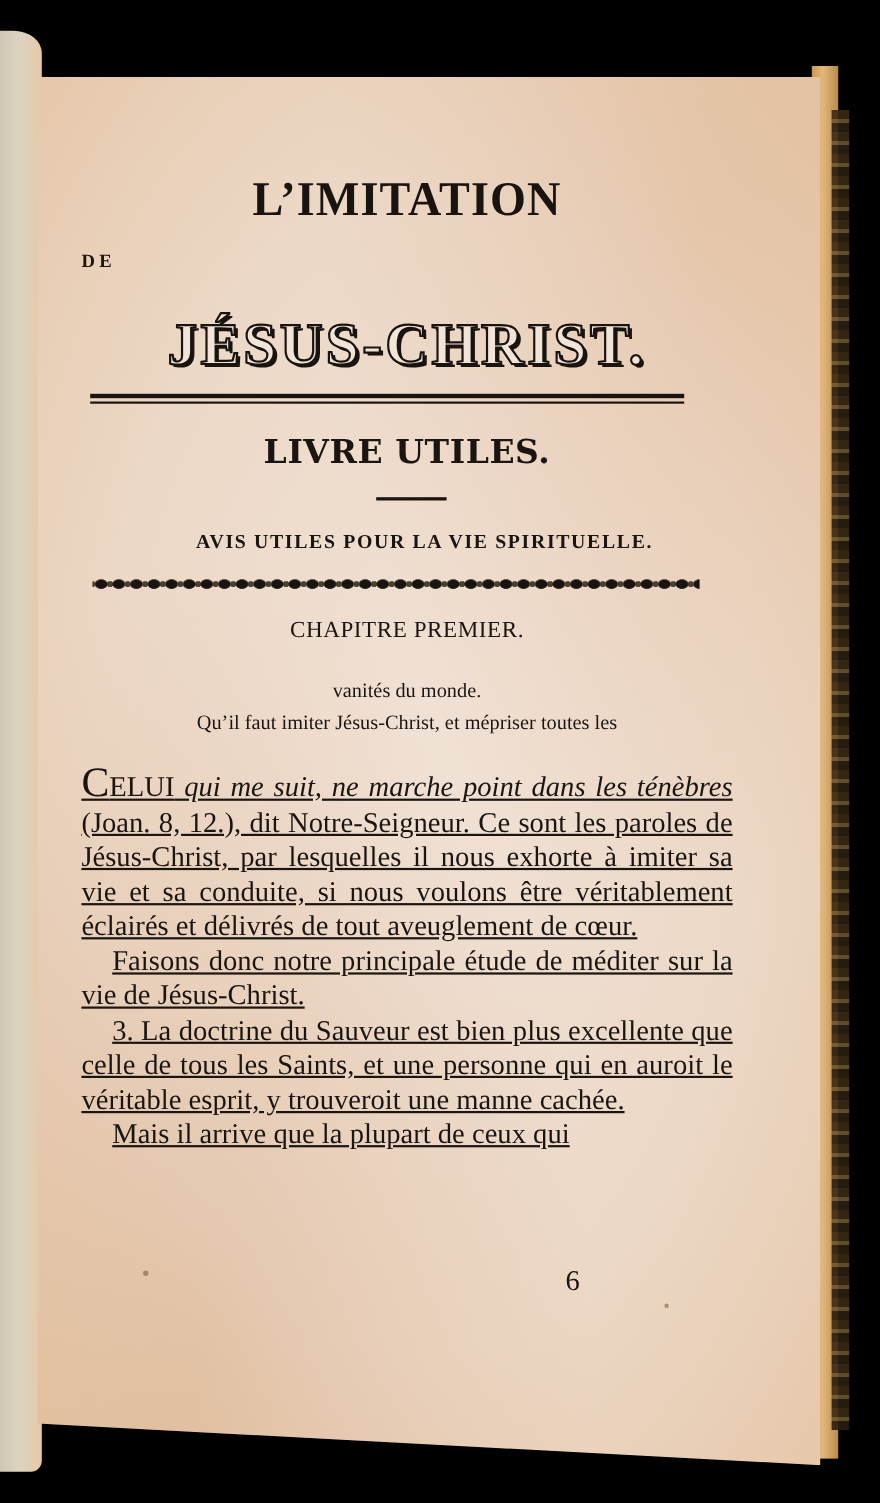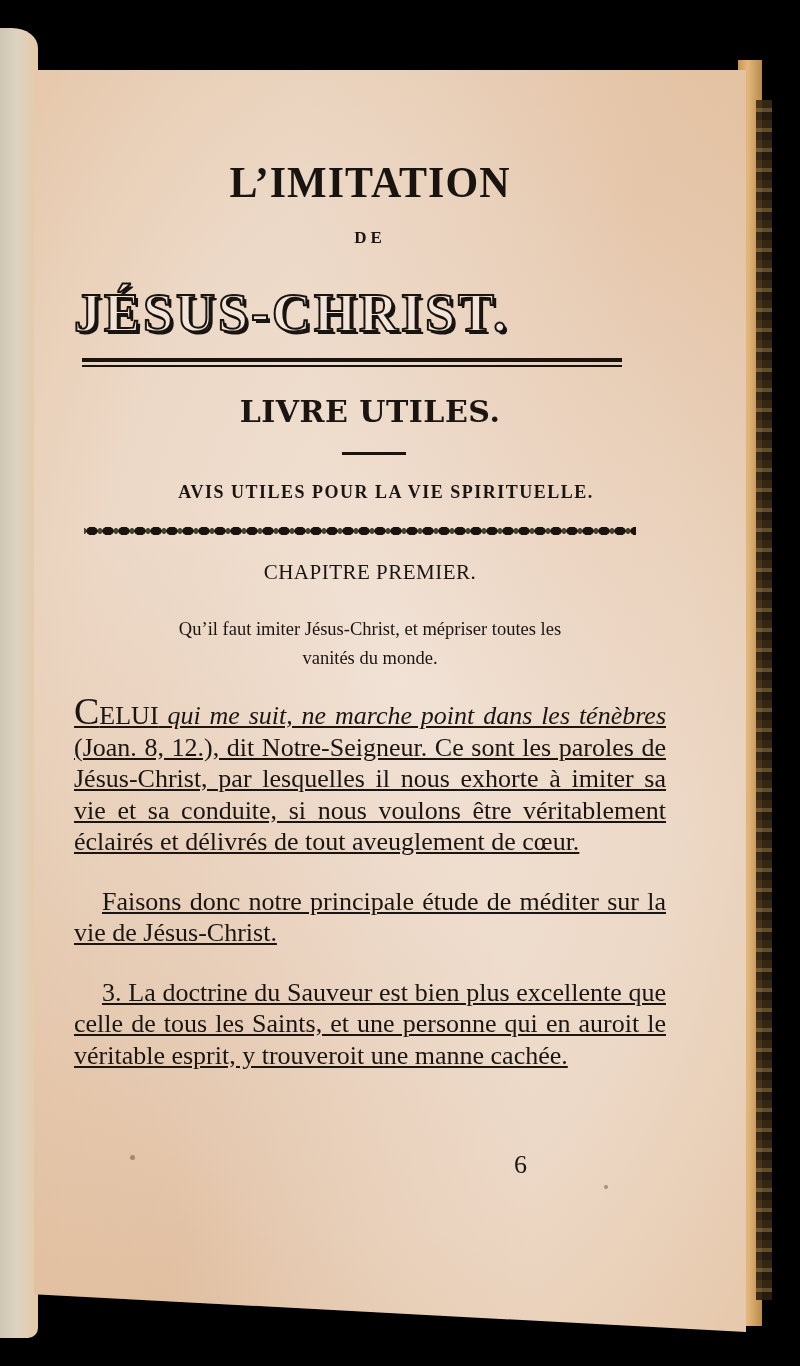--- a/index.html
+++ b/index.html
@@ -30,25 +30,25 @@
       radial-gradient(ellipse at 50% 50%, #f1e2d6 0%, #ecd8c6 60%, #e6c8ab 100%);
     clip-path: polygon(0 0, 100% -1%, 100% 100%, 0 97%);
   }
   .content { position: absolute; left: 40px; top: 0; width: 592px; color: #1b1512; }
   .title-1 {
     position: absolute; top: 88px; left: 0; width: 100%; text-align: center;
     font-family: "Liberation Serif", serif; font-weight: 700; font-size: 42px; letter-spacing: 1px;
     color: #1a1410; transform: scaleY(1.05);
   }
   .title-de {
-    position: absolute; top: 158px; left: 0; width: 100%; text-align: center;
+    position: absolute; top: 158px; left: 0; width: 100%; text-align: left;
     font-weight: 700; font-size: 17px; letter-spacing: 4px;
   }
   .title-2 {
-    position: absolute; top: 212px; left: 0; width: 100%; text-align: left;
+    position: absolute; top: 212px; left: 0; width: 100%; text-align: center;
     font-family: "Liberation Serif", serif; font-weight: 700; font-size: 54px; letter-spacing: 3px;
     color: #f2e4d8;
     -webkit-text-stroke: 2px #1a1410;
     text-shadow: 3px 3px 0 #1a1410;
   }
   .double-rule { position: absolute; top: 288px; left: 8px; width: 540px; }
   .double-rule .a { height: 4px; background: #1a1410; }
   .double-rule .b { height: 2px; background: #1a1410; margin-top: 3px; }
   .livre {
     position: absolute; top: 324px; left: 0; width: 100%; text-align: center;
@@ -71,21 +71,21 @@
   }
   .summary {
     position: absolute; top: 545px; left: 0; width: 100%; text-align: center;
     font-size: 18.5px; line-height: 29px;
   }
   .body-text {
     position: absolute; top: 630px; left: 0; width: 100%;
     font-size: 26px; line-height: 31.5px; text-align: justify;
   }
   .body-text p { margin: 0; text-decoration: underline; }
-  .body-text .indent { text-indent: 28px; margin-top: 28px; }
+  .body-text .indent { text-indent: 28px; }
   .dropcap { font-size: 38px; line-height: 0; }
   .smallcaps { font-variant: small-caps; }
   .pageno {
     position: absolute; top: 1080px; left: 440px; font-size: 26px;
   }
   .spot { position: absolute; border-radius: 50%; background: rgba(120,70,40,0.5); }
 </style>
 </head>
 <body>
 
@@ -101,25 +101,26 @@
     <div class="double-rule">
         <div class="a"></div>
         <div class="b"></div>
       </div>
     <div class="livre">LIVRE UTILES.</div>
     <div class="short-rule"></div>
     <div class="avis">AVIS UTILES POUR LA VIE SPIRITUELLE.</div>
     <div class="beads"></div>
     <div class="chapitre">CHAPITRE PREMIER.</div>
     <div class="summary">
+      <div>vanités du monde.</div>
       <div>Qu’il faut imiter Jésus-Christ, et mépriser toutes les</div>
-      <div>vanités du monde.</div>
     </div>
     <div class="body-text">
       <p><span class="dropcap">C</span><span class="smallcaps">ELUI</span><i> qui me suit, ne marche point dans les ténèbres</i><span> (Joan. 8, 12.), dit Notre-Seigneur. Ce sont les paroles de Jésus-Christ, par lesquelles il nous exhorte à imiter sa vie et sa conduite, si nous voulons être véritablement éclairés et délivrés de tout aveuglement de cœur.</span></p>
       <p class="indent">Faisons donc notre principale étude de méditer sur la vie de Jésus-Christ.</p>
       <p class="indent">3. La doctrine du Sauveur est bien plus excellente que celle de tous les Saints, et une personne qui en auroit le véritable esprit, y trouveroit une manne cachée.</p>
+      <p class="indent">Mais il arrive que la plupart de ceux qui</p>
     </div>
     <div class="pageno">6</div>
   </div>
   <div class="spot" style="left:96px;top:1085px;width:5px;height:5px;"></div>
   <div class="spot" style="left:570px;top:1115px;width:4px;height:4px;"></div>
 </div>
 
 </body></html>

